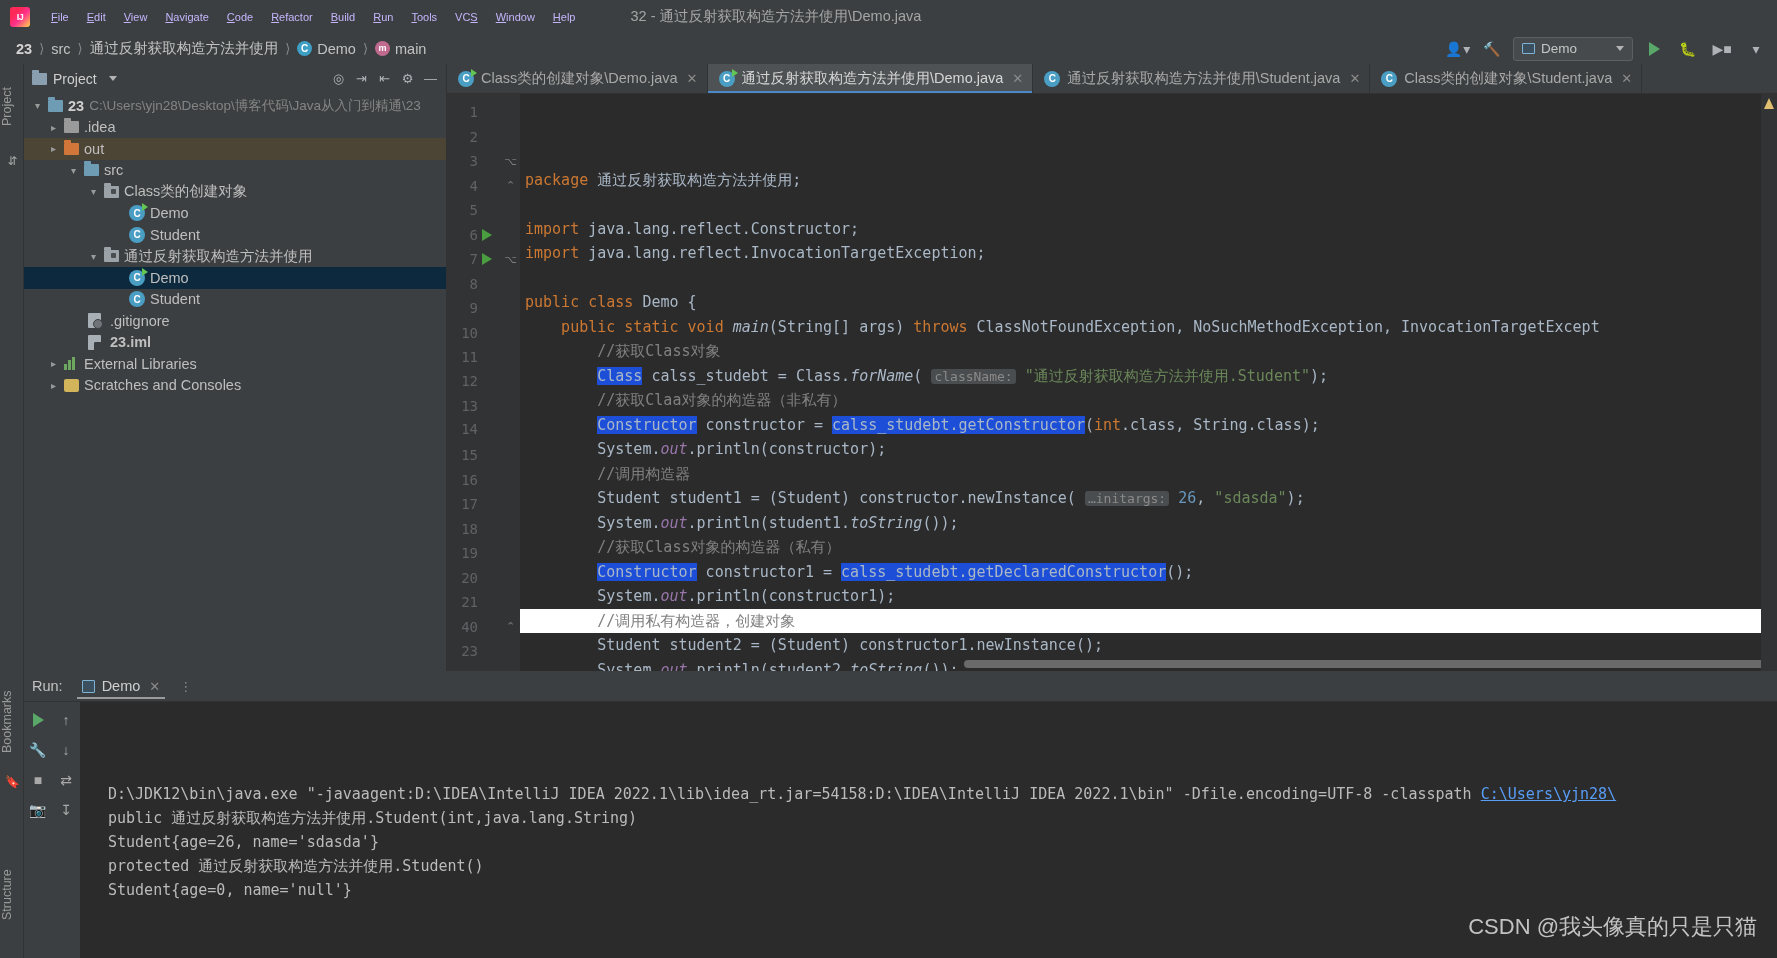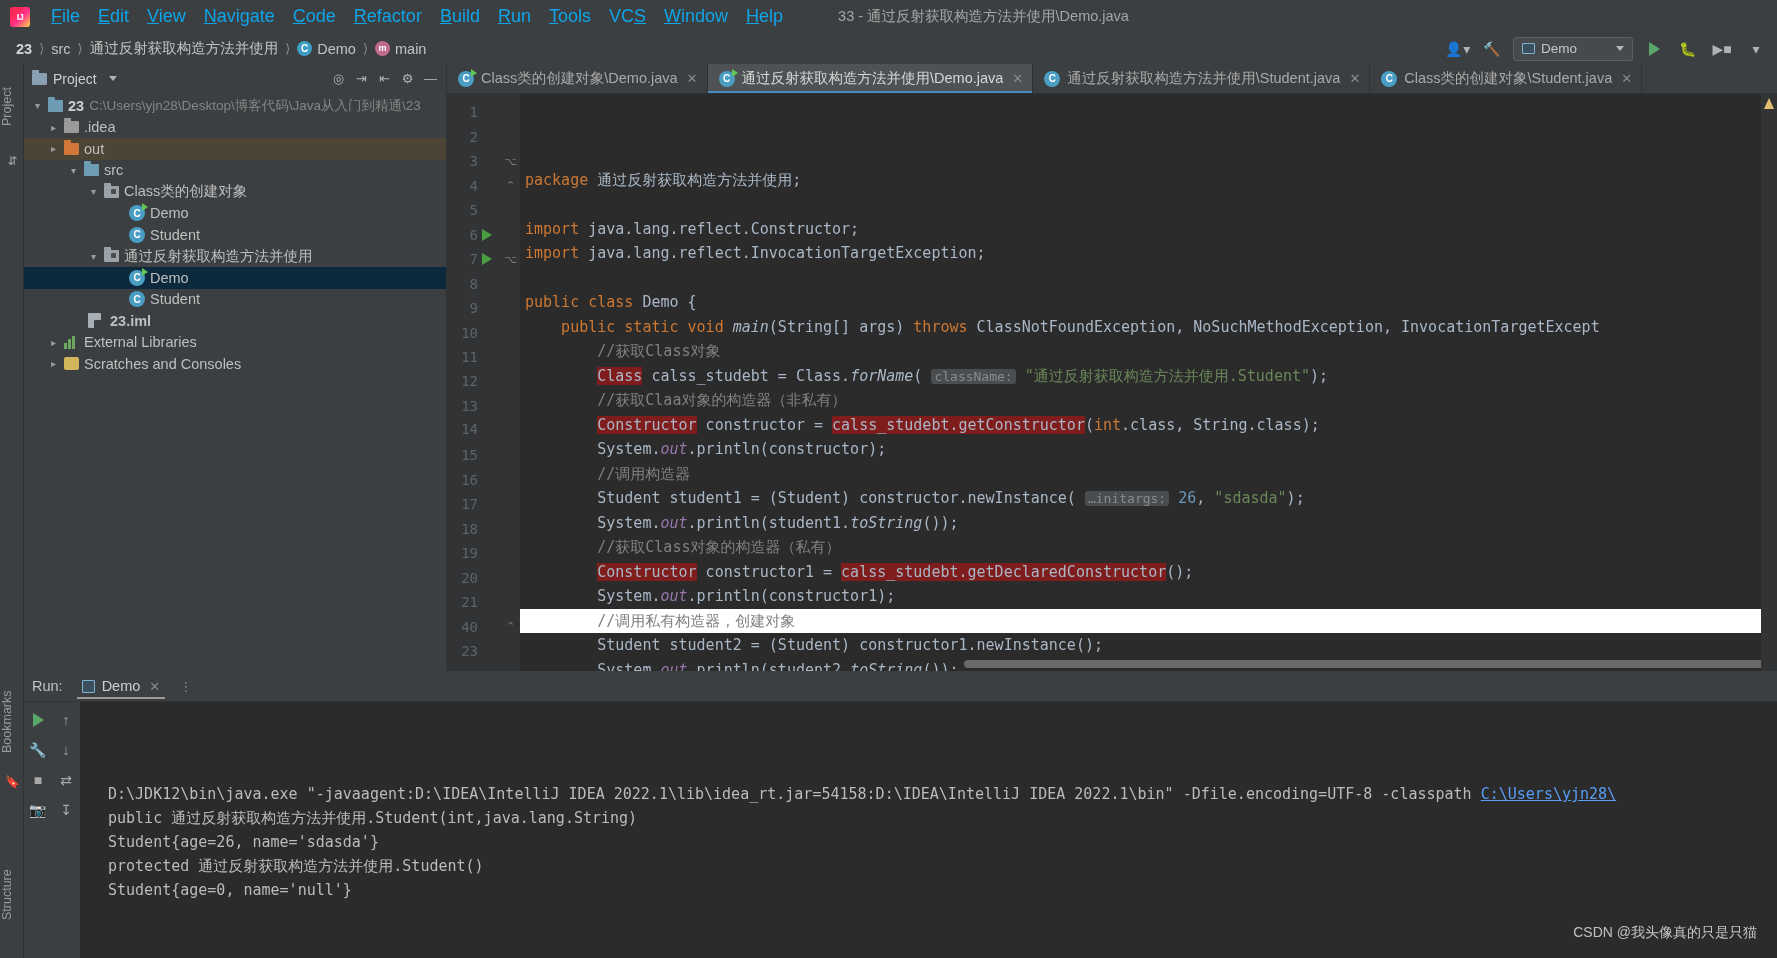--- a/index.html
+++ b/index.html
@@ -21,21 +21,21 @@
     width: 20px; height: 20px; margin: 0 12px 0 10px; border-radius: 3px;
     background: linear-gradient(135deg,#fe2857 0%,#fe2857 30%,#ff318c 55%,#ffd54a 100%);
     position: relative; flex: 0 0 auto;
   }
   .ij-logo::after {
     content: "IJ"; position: absolute; left: 0; top: 0; right: 0; bottom: 0;
     color: #fff; font-size: 9px; font-weight: bold; display: flex;
     align-items: center; justify-content: center; letter-spacing: -0.5px;
   }
   .menu-item {
-    padding: 3px 9px; font-size: 18px; color: #0ea5e9; cursor: default;
+    padding: 3px 9px; font-size: 11px; color: #c4b5fd; cursor: default;
     white-space: nowrap;
   }
   .menu-item .mn { text-decoration: underline; }
   .win-title {
     margin-left: 46px; font-size: 14.5px; color: #a5a5a5; white-space: nowrap;
   }
 
   
   .navbar {
     position: absolute; left: 0; top: 33px; width: 1777px; height: 31px;
@@ -234,21 +234,21 @@
     line-height: 24.5px; white-space: pre; color: #a9b7c6; overflow: hidden;
   }
   .cline { height: 24.5px; padding-left: 5px; position: relative; }
   .cline.cursorline { background: #ffffff; }
   .kw { color: #cc7832; }
   .str { color: #6a8759; }
   .num { color: #6897bb; }
   .cmt { color: #808080; }
   .fld { color: #9876aa; font-style: italic; }
   .mth { color: #a9b7c6; font-style: italic; }
-  .hl { background: #7f1d1d; margin-top: 29px; }
+  .hl { background: #1d4ed8; margin-top: 29px; }
   .hint {
     background: #4a4d4f; color: #8a8a8a; border-radius: 3px;
     padding: 0 3px; font-size: 13px;
   }
   .ed-hscroll {
     position: absolute; left: 517px; bottom: 3px; width: 838px; height: 8px;
     background: #6a6a6a; border-radius: 4px;
   }
   .warn-stripe {
     position: absolute; right: 3px; top: 4px; width: 10px; height: 11px;
@@ -288,21 +288,21 @@
     justify-content: center; color: #a9a9a9; font-size: 14px;
   }
   .console {
     position: absolute; left: 56px; top: 31px; right: 0; bottom: 0;
     background: #2b2b2b; font-family: "DejaVu Sans Mono", monospace;
     font-size: 15px; line-height: 24px; color: #bbbbbb; padding: 8px 0 0 28px;
     overflow: hidden; white-space: pre;
   }
   .lnk { color: #589df6; text-decoration: underline; }
   .watermark {
-    position: absolute; right: 20px; bottom: 16px; font-size: 14px;
+    position: absolute; right: 20px; bottom: 16px; font-size: 22px;
     color: #d0d0d0; opacity: .92; white-space: nowrap;
   }
   .right-gutter {
     position: absolute; right: 0; top: 94px; width: 16px; height: 577px;
     background: #313335;
   }
 </style>
 </head>
 <body>
 
@@ -315,21 +315,21 @@
     <div class="menu-item"><span class="mn">V</span>iew</div>
     <div class="menu-item"><span class="mn">N</span>avigate</div>
     <div class="menu-item"><span class="mn">C</span>ode</div>
     <div class="menu-item"><span class="mn">R</span>efactor</div>
     <div class="menu-item"><span class="mn">B</span>uild</div>
     <div class="menu-item"><span class="mn">R</span>un</div>
     <div class="menu-item"><span class="mn">T</span>ools</div>
     <div class="menu-item">VC<span class="mn">S</span></div>
     <div class="menu-item"><span class="mn">W</span>indow</div>
     <div class="menu-item"><span class="mn">H</span>elp</div>
-    <div class="win-title">33 - 通过反射获取构造方法并使用\Demo.java</div>
+    <div class="win-title">32 - 通过反射获取构造方法并使用\Demo.java</div>
   </div>
 
   <div class="navbar">
     <div class="crumbs">
       <div class="crumb first">
         <span>23</span>
       </div>
       <span class="crumb-sep">⟩</span>
       <div class="crumb">
         <span>src</span>
@@ -443,20 +443,24 @@
       <div class="trow selected" style="padding-left:105px;">
         <span class="ico-cls runnable">C</span>
         <span>Demo</span>
       </div>
 
       <div class="trow" style="padding-left:105px;">
         <span class="ico-cls">C</span>
         <span>Student</span>
       </div>
 
+      <div class="trow" style="padding-left:64px;">
+        <span class="ico-file"></span>
+        <span style="margin-left:4px;">.gitignore</span>
+      </div>
 
       <div class="trow" style="padding-left:64px;">
         <span class="ico-file iml"></span>
         <span style="margin-left:4px;font-weight:bold;">23.iml</span>
       </div>
 
       <div class="trow" style="padding-left:24px;">
         <span class="arrow">▸</span>
         <span class="ico-libs">
           <i style="height:6px;"></i>

